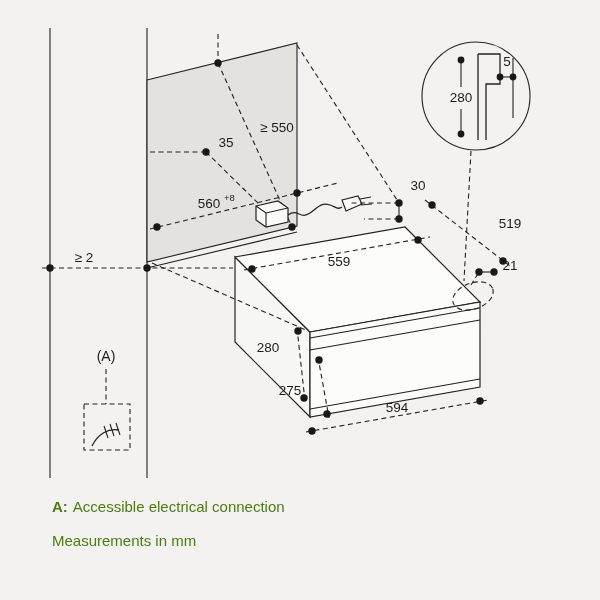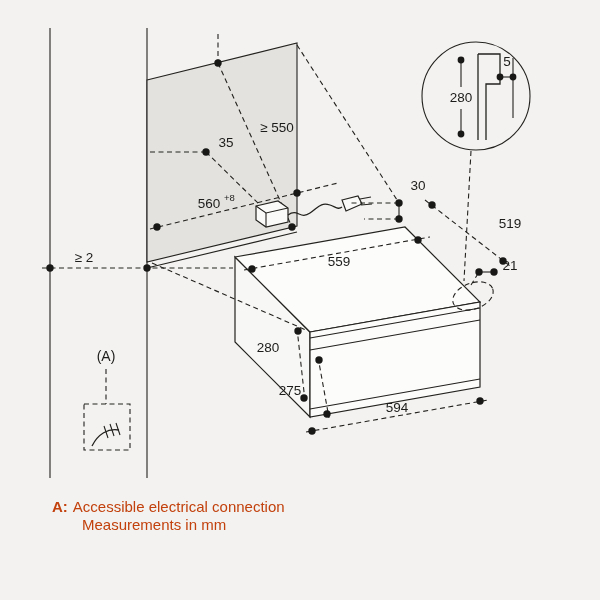--- a/index.html
+++ b/index.html
@@ -16,24 +16,24 @@
   svg text.callout{font-size:14px;}
   .ln{stroke:#23221f;stroke-width:1.1;fill:none;}
   .ln2{stroke:#23221f;stroke-width:1.3;fill:none;}
   .dash{stroke:#23221f;stroke-width:1.1;fill:none;stroke-dasharray:5 3.5;}
   .dot{fill:#181816;stroke:none;}
   .panel{fill:#e3e2df;stroke:#23221f;stroke-width:1.1;}
   .face{fill:#fcfcfb;stroke:#23221f;stroke-width:1.2;}
   .softface{fill:#f7f7f5;stroke:#23221f;stroke-width:1.2;}
   .outline{fill:#fafaf8;stroke:#23221f;stroke-width:1.2;}
   .notes{position:absolute;left:52px;top:0;width:520px;}
-  .note{position:absolute;left:0;font-size:15px;color:#c2410c;white-space:nowrap;}
+  .note{position:absolute;left:0;font-size:15px;color:#4d7c0f;white-space:nowrap;}
   .note .b{font-weight:700;margin-right:5px;}
   .note-a{top:498px;}
-  .note-units{top:516px;margin-left:30px;}
+  .note-units{top:532px;}
 </style>
 </head>
 <body>
 
 <div class="stage">
 <svg width="600" height="600" viewBox="0 0 600 600">
 
   <g>
     <line class="ln" x1="50" y1="28" x2="50" y2="478"></line>
     <line class="ln" x1="147" y1="28" x2="147" y2="478"></line>

